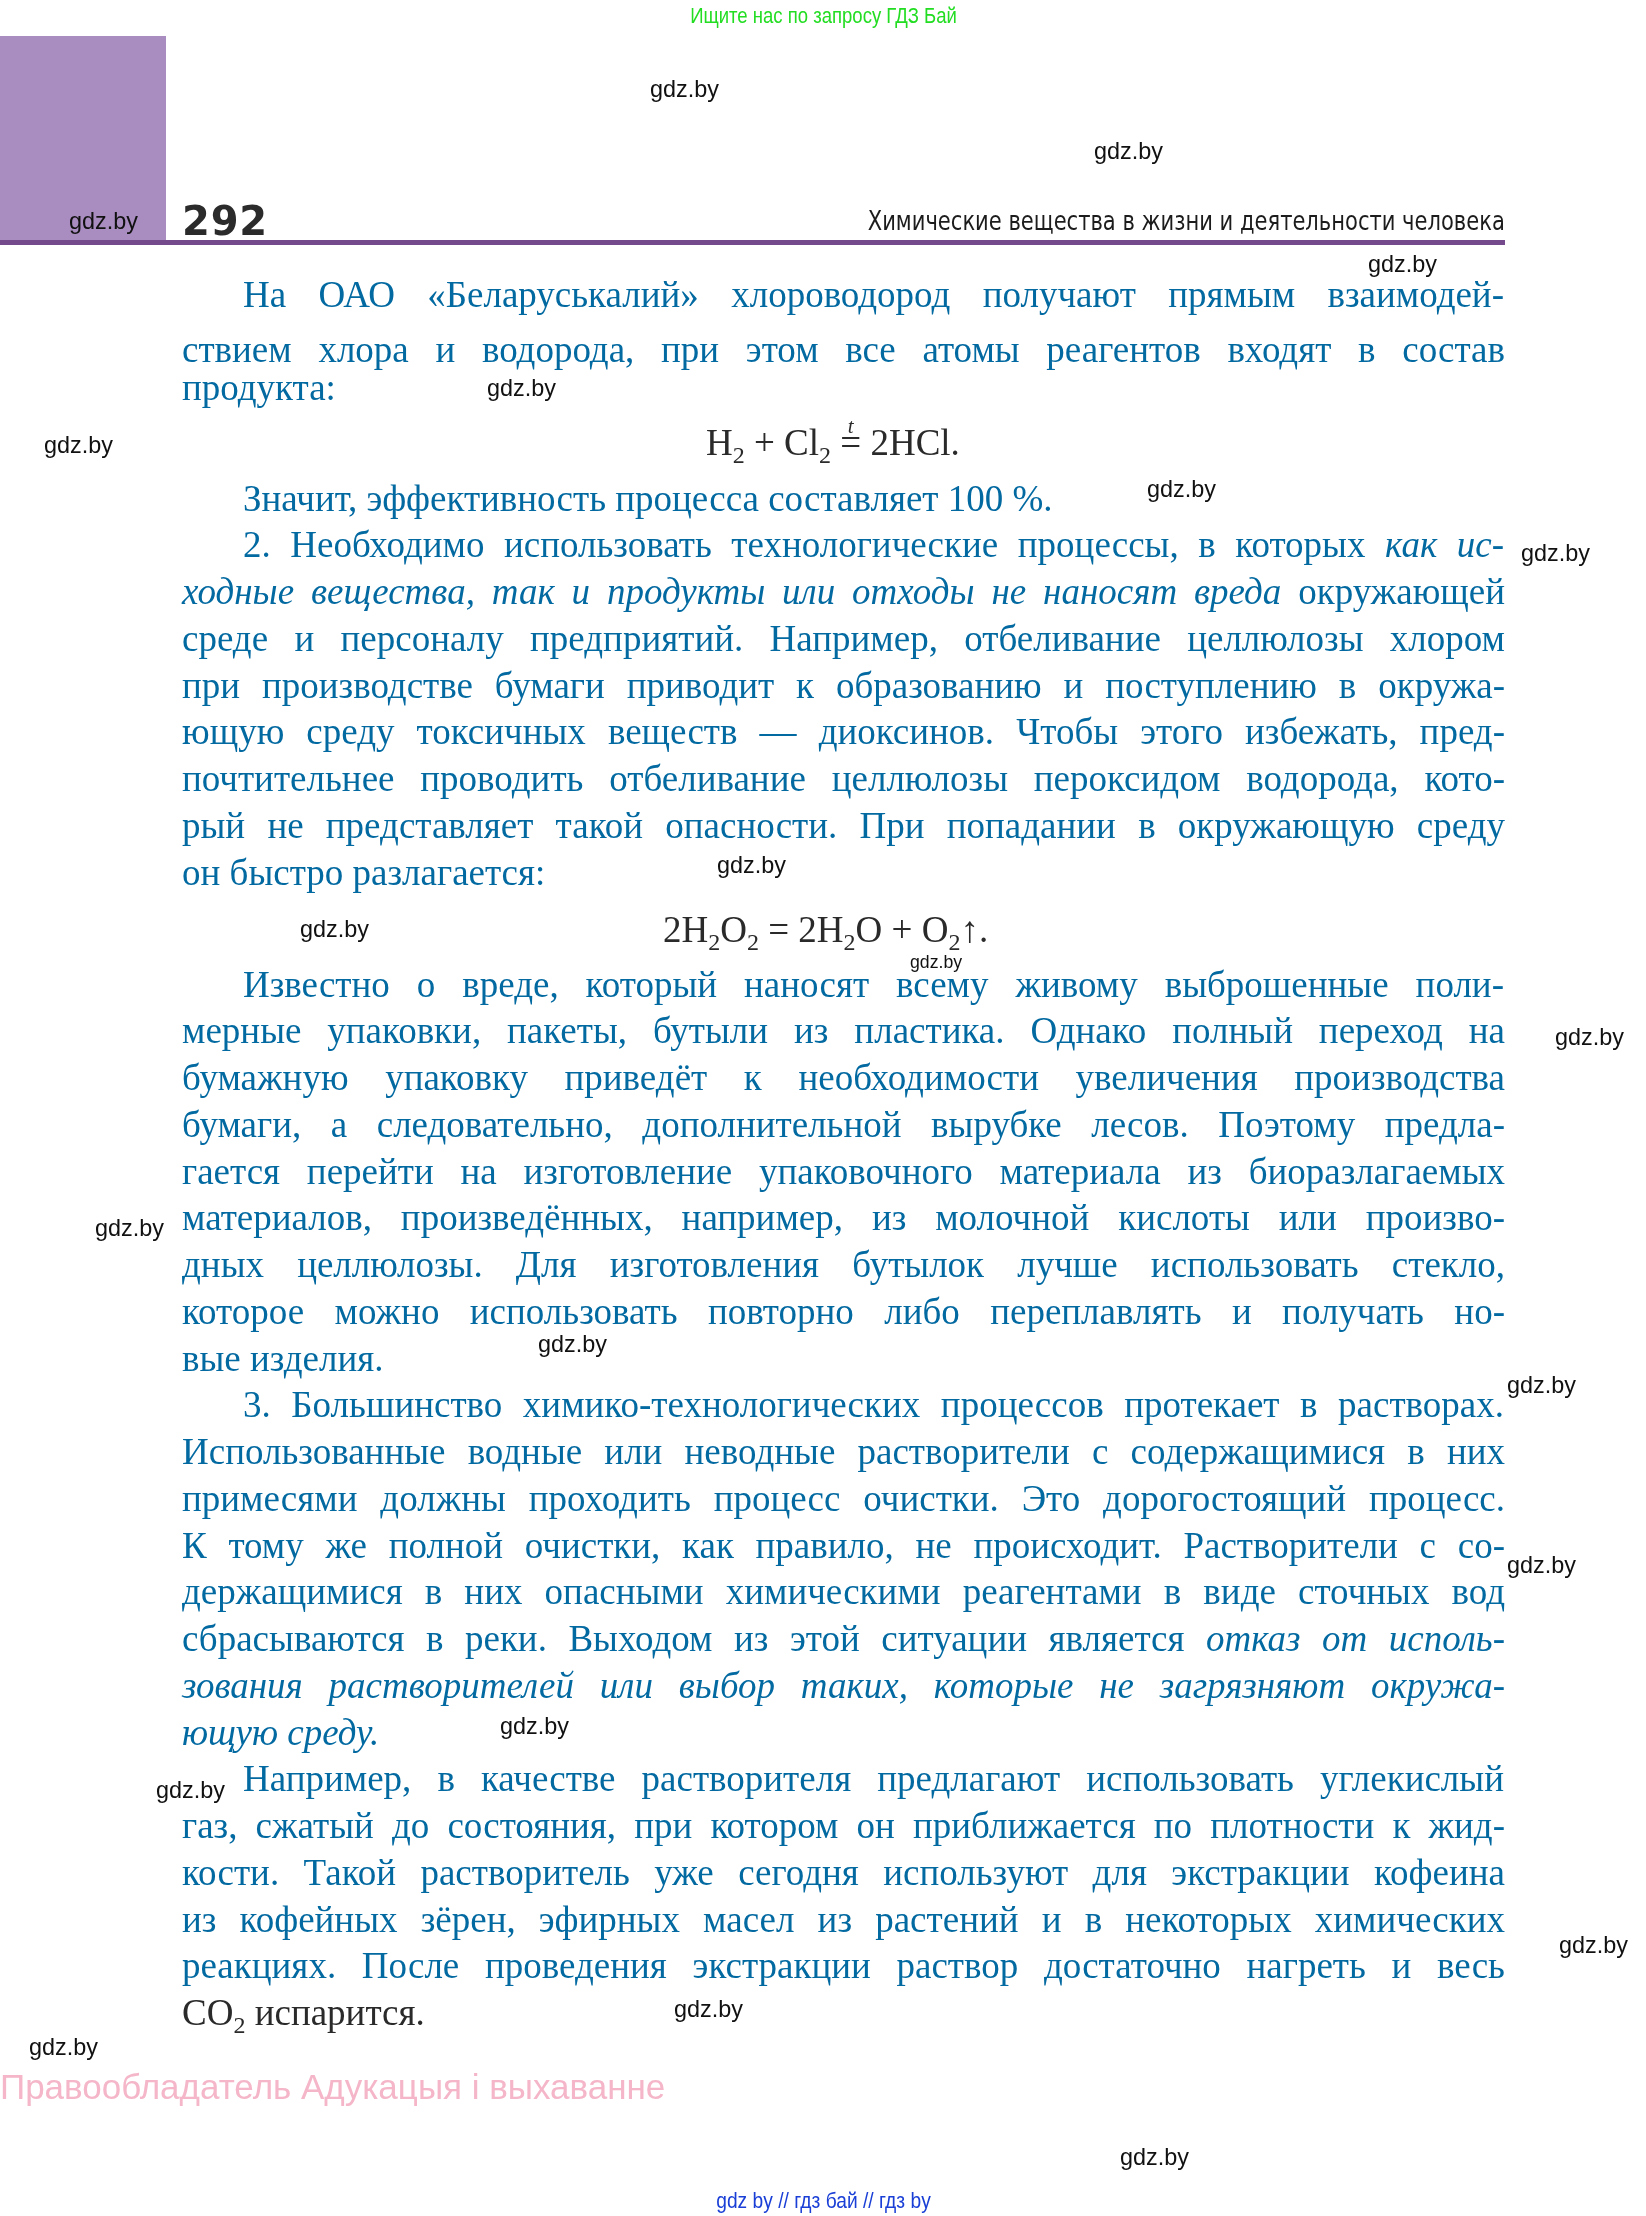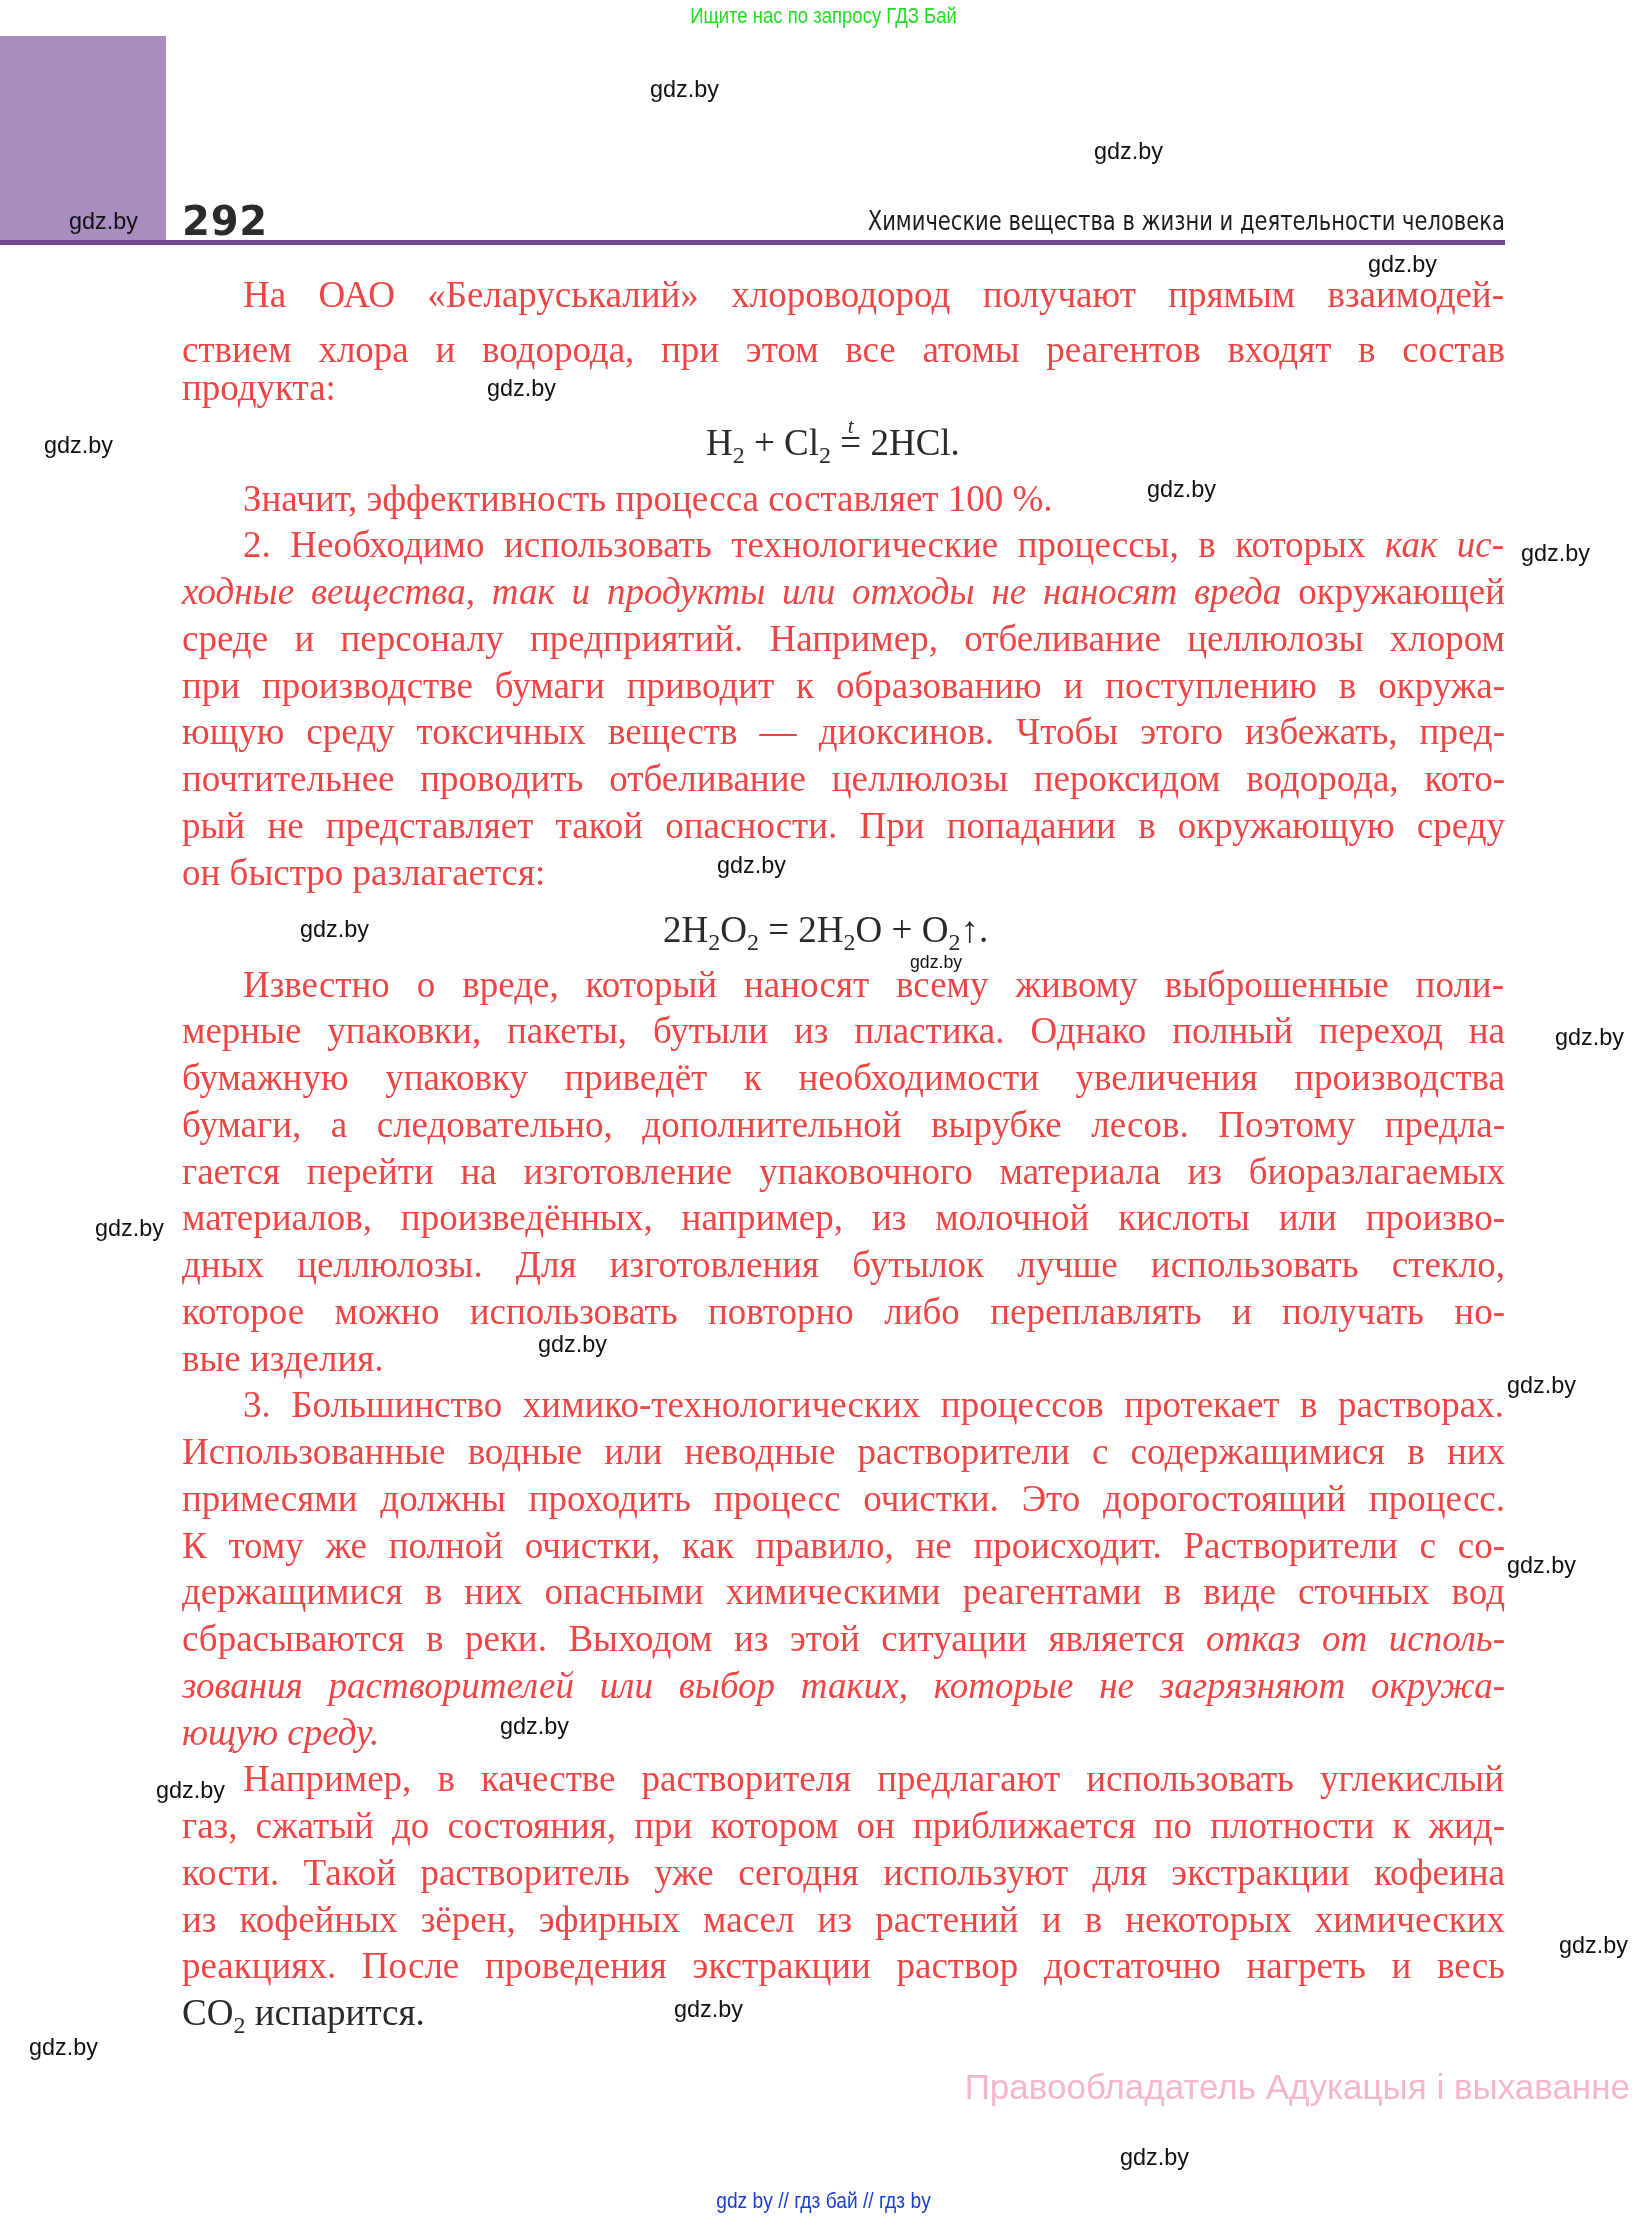--- a/index.html
+++ b/index.html
@@ -4,29 +4,29 @@
 <style>
   html, body { margin: 0; padding: 0; background: #ffffff; }
   body { width: 1647px; height: 2216px; position: relative; overflow: hidden; }
   .abs { position: absolute; }
   .topnote { left: 0; width: 1647px; top: 3.2px; text-align: center; color: #22dd22; font-family: "Liberation Sans", sans-serif; font-size: 22.6px; transform: scaleX(0.82); transform-origin: center; }
   .sideband { left: 0; top: 36px; width: 166px; height: 205px; background: #a98dc0; }
   .hline { left: 0; top: 240px; width: 1505px; height: 4.8px; background: #744a8c; }
   .pagenum { left: 182px; top: 198px; font-family: "DejaVu Sans", sans-serif; font-weight: bold; font-size: 40px; color: #2b2b2b; letter-spacing: 0.8px; }
   .runhead { right: 142px; top: 205px; font-family: "DejaVu Sans", sans-serif; font-size: 27px; color: #1c1c1c; transform: scaleX(0.78); transform-origin: right center; white-space: nowrap; }
   .wm { font-family: Liberation Sans, sans-serif; font-size: 23.4px; color: #111; white-space: nowrap; }
-  .ln { left: 182px; width: 1323px; height: 47px; font-family: "Liberation Serif", serif; font-size: 37px; line-height: 47px; color: #ef4444; white-space: nowrap; text-align: justify; text-align-last: justify; }
+  .ln { left: 182px; width: 1323px; height: 47px; font-family: "Liberation Serif", serif; font-size: 37px; line-height: 47px; color: #0369a1; white-space: nowrap; text-align: justify; text-align-last: justify; }
   .ln.indent { padding-left: 61px; width: 1261px; }
   .ln.last { text-align: left; text-align-last: left; }
   .ln i { font-style: italic; }
   .eq { font-family: "Liberation Serif", serif; font-size: 37px; color: #2a2a2a; white-space: nowrap; line-height: 47px; }
   .eq sub { font-size: 24px; vertical-align: -8px; line-height: 0; }
   .over { position: relative; display: inline-block; }
   .over .t { position: absolute; left: 50%; top: -16px; transform: translateX(-50%); font-style: italic; font-size: 21px; }
-  .rights { left: 0; width: 1630px; top: 2067px; text-align: right; font-family: "Liberation Sans", sans-serif; font-size: 35px; color: #f4b6c8; }
+  .rights { left: 0; width: 1630px; top: 2067px; text-align: left; font-family: "Liberation Sans", sans-serif; font-size: 35px; color: #f4b6c8; }
   .footlinks { left: 0; width: 1647px; top: 2188px; text-align: center; font-family: "Liberation Sans", sans-serif; font-size: 22.6px; color: #1a3fd6; transform: scaleX(0.85); transform-origin: center; }
 </style>
 </head>
 <body>
 
 <div class="abs topnote">Ищите нас по запросу ГДЗ Бай</div>
 
 <div class="abs sideband"></div>
 <div class="abs hline"></div>
 <div class="abs pagenum">292</div>

